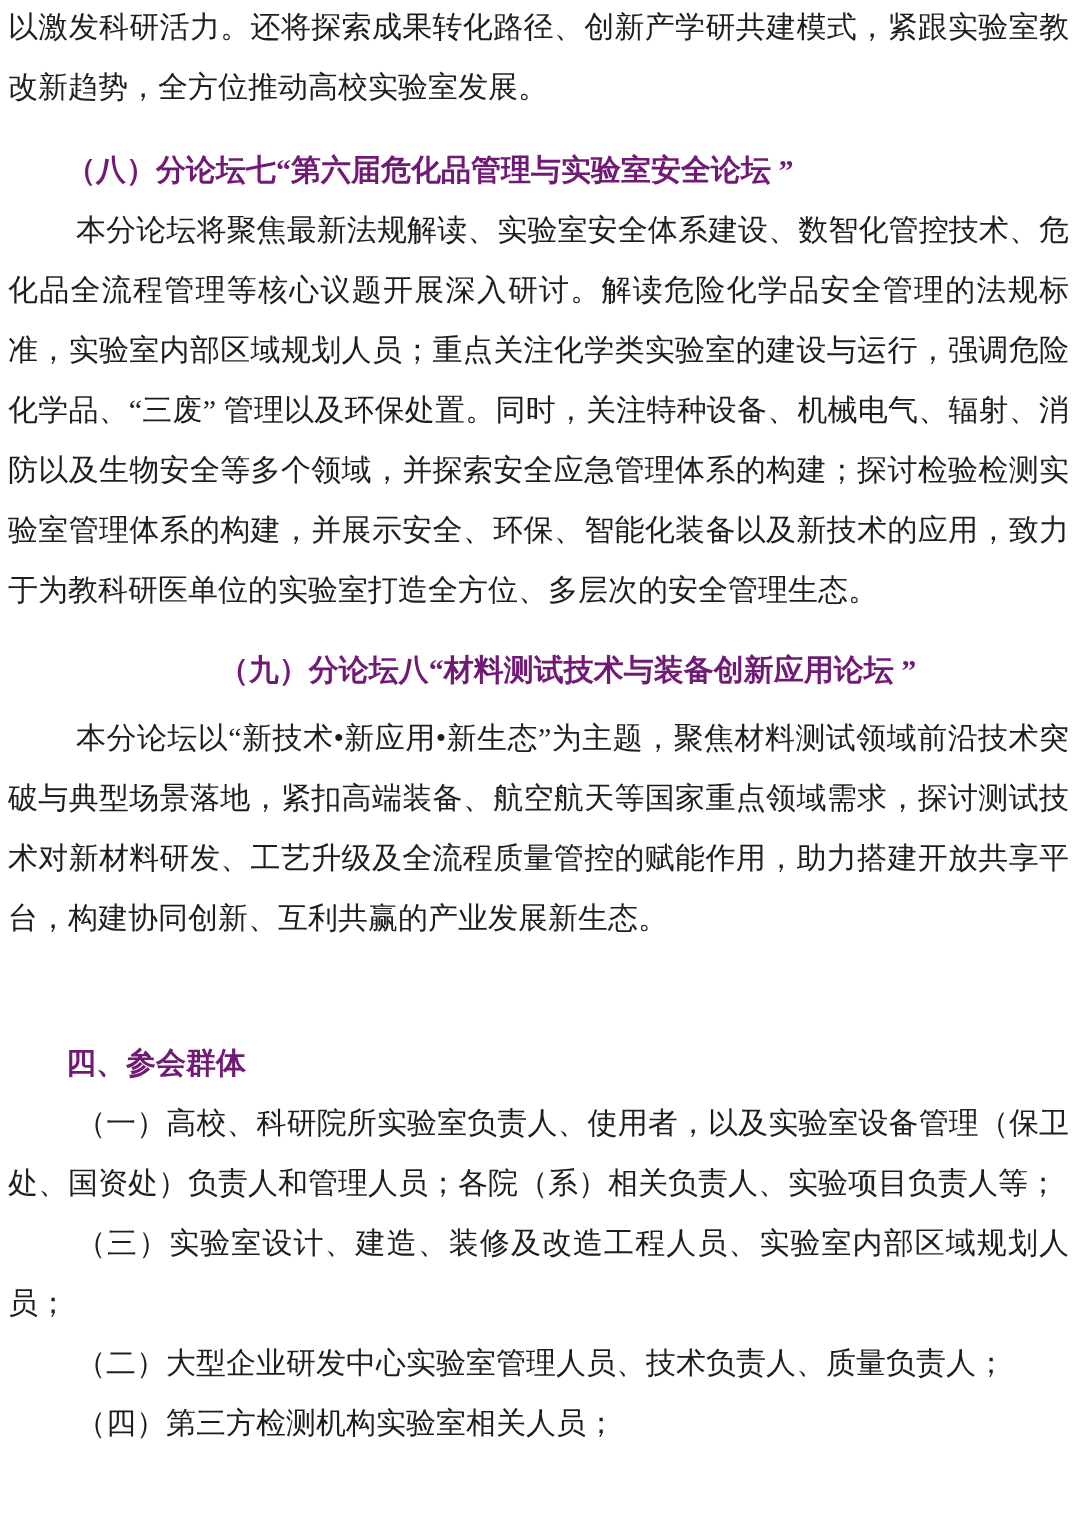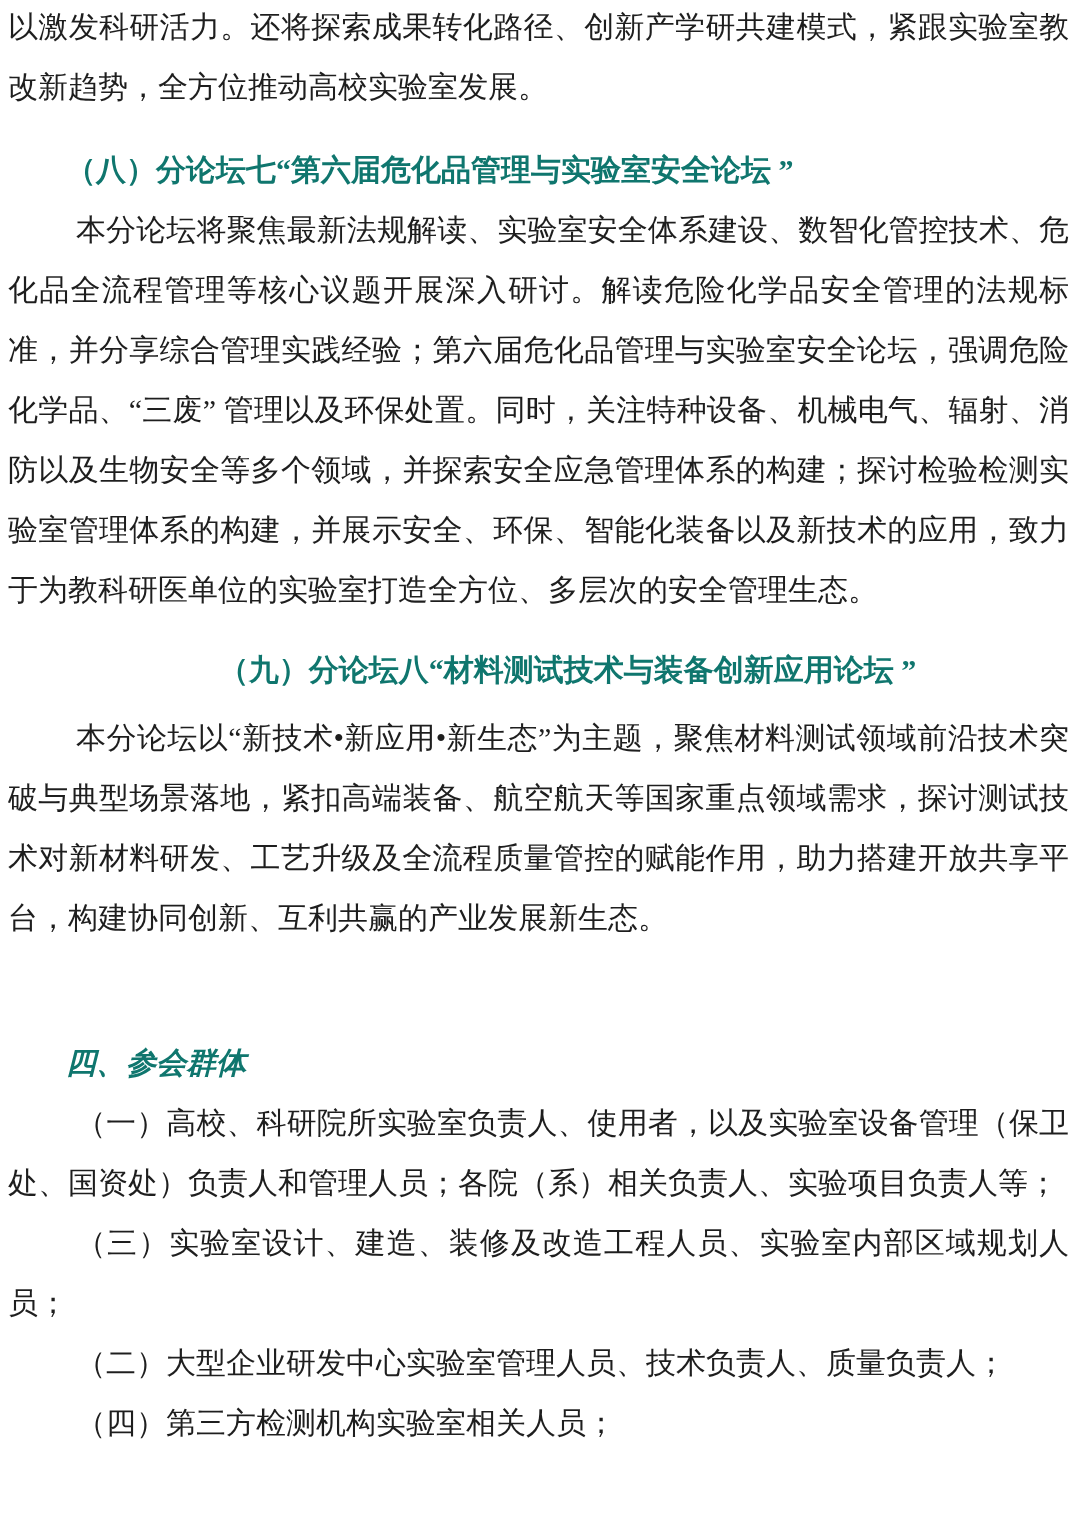--- a/index.html
+++ b/index.html
@@ -36,41 +36,41 @@
     text-indent: 68px;
   }
   
   .heading {
     margin: 0;
     font-size: 30px;
     line-height: 60px;
     font-weight: bold;
     text-align: left;
     text-indent: 58px;
-    color: #0f766e;
+    color: #701a75;
   }
   
   [data-name="paragraph-intro-continuation"] { margin-top: -3px; }
   [data-name="heading-subforum-7"]           { margin-top: 23px; }
   [data-name="paragraph-subforum-7"]         { margin-top: 0; }
   [data-name="heading-subforum-8"]           { margin-top: 20px; text-align: center; }
   [data-name="paragraph-subforum-8"]         { margin-top: 8px; font-family: Liberation Serif, serif; }
-  [data-name="heading-attendee-groups"]      { margin-top: 85px; font-style: italic; }
+  [data-name="heading-attendee-groups"]      { margin-top: 85px; }
   [data-name="paragraph-group-1"],
   [data-name="paragraph-group-2"],
   [data-name="paragraph-group-3"],
   [data-name="paragraph-group-4"]            { margin-top: 0; }
 </style>
 </head>
 <body>
 
 <main class="doc" data-name="document-page" style="background: rgb(255, 255, 255);">
     <p class="para" data-name="paragraph-intro-continuation">以激发科研活力。还将探索成果转化路径、创新产学研共建模式，紧跟实验室教改新趋势，全方位推动高校实验室发展。</p>
     <p class="heading" data-name="heading-subforum-7">（八）分论坛七“第六届危化品管理与实验室安全论坛 ”</p>
-    <p class="para indented" data-name="paragraph-subforum-7">本分论坛将聚焦最新法规解读、实验室安全体系建设、数智化管控技术、危化品全流程管理等核心议题开展深入研讨。解读危险化学品安全管理的法规标准，并分享综合管理实践经验；第六届危化品管理与实验室安全论坛，强调危险化学品、“三废” 管理以及环保处置。同时，关注特种设备、机械电气、辐射、消防以及生物安全等多个领域，并探索安全应急管理体系的构建；探讨检验检测实验室管理体系的构建，并展示安全、环保、智能化装备以及新技术的应用，致力于为教科研医单位的实验室打造全方位、多层次的安全管理生态。</p>
+    <p class="para indented" data-name="paragraph-subforum-7">本分论坛将聚焦最新法规解读、实验室安全体系建设、数智化管控技术、危化品全流程管理等核心议题开展深入研讨。解读危险化学品安全管理的法规标准，实验室内部区域规划人员；重点关注化学类实验室的建设与运行，强调危险化学品、“三废” 管理以及环保处置。同时，关注特种设备、机械电气、辐射、消防以及生物安全等多个领域，并探索安全应急管理体系的构建；探讨检验检测实验室管理体系的构建，并展示安全、环保、智能化装备以及新技术的应用，致力于为教科研医单位的实验室打造全方位、多层次的安全管理生态。</p>
     <p class="heading" data-name="heading-subforum-8">（九）分论坛八“材料测试技术与装备创新应用论坛 ”</p>
     <p class="para indented" data-name="paragraph-subforum-8">本分论坛以“新技术•新应用•新生态”为主题，聚焦材料测试领域前沿技术突破与典型场景落地，紧扣高端装备、航空航天等国家重点领域需求，探讨测试技术对新材料研发、工艺升级及全流程质量管控的赋能作用，助力搭建开放共享平台，构建协同创新、互利共赢的产业发展新生态。</p>
     <p class="heading" data-name="heading-attendee-groups">四、参会群体</p>
     <p class="para indented" data-name="paragraph-group-1">（一）高校、科研院所实验室负责人、使用者，以及实验室设备管理（保卫处、国资处）负责人和管理人员；各院（系）相关负责人、实验项目负责人等；</p>
     <p class="para indented" data-name="paragraph-group-3">（三）实验室设计、建造、装修及改造工程人员、实验室内部区域规划人员；</p>
     <p class="para indented" data-name="paragraph-group-2">（二）大型企业研发中心实验室管理人员、技术负责人、质量负责人；</p>
     <p class="para indented" data-name="paragraph-group-4">（四）第三方检测机构实验室相关人员；</p>
   </main>
 
 </body></html>

